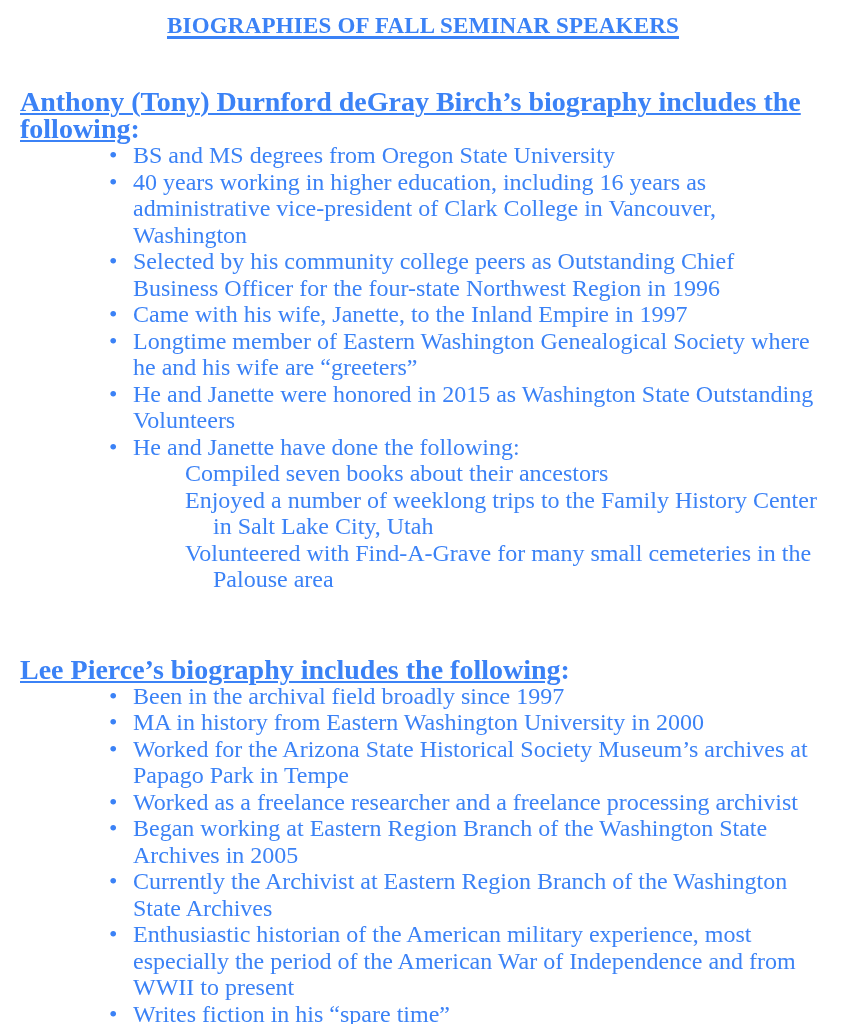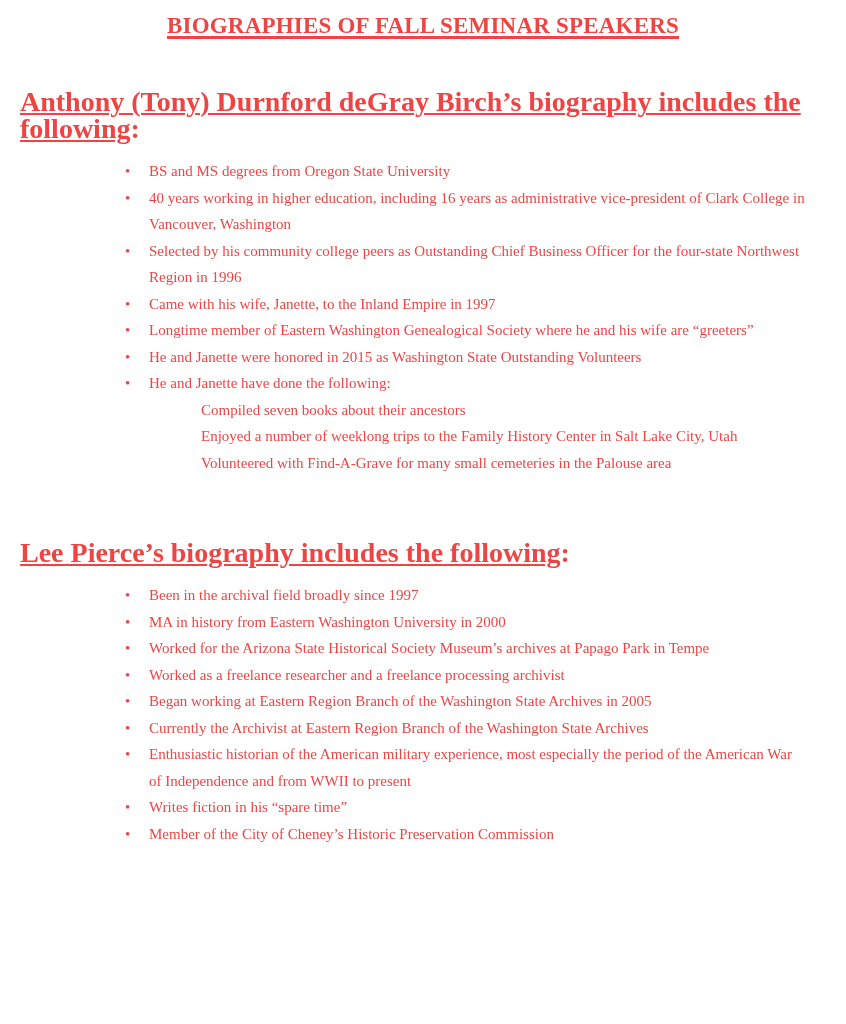--- a/index.html
+++ b/index.html
@@ -6,21 +6,21 @@
     margin: 0;
     padding: 0;
     background: #ffffff;
   }
   .page {
     position: relative;
     width: 846px;
     height: 1024px;
     box-sizing: border-box;
     background: #ffffff;
-    color: #ef4444;
+    color: #3b82f6;
     font-family: "Liberation Serif", "DejaVu Serif", serif;
     padding: 12px 20px 0 20px;
     overflow: hidden;
   }
   .title {
     margin: 0;
     font-size: 23px;
     font-weight: bold;
     text-align: center;
     line-height: 28px;
@@ -38,23 +38,23 @@
   .section-heading .underlined {
     text-decoration: underline;
     text-decoration-thickness: 2px;
     text-underline-offset: 2px;
   }
   .section-2 .section-heading {
     margin-top: 63px;
   }
   .bullets {
     list-style: none;
-    margin: 16px;
+    margin: 0;
     padding: 0;
-    font-size: 15px;
+    font-size: 24px;
     line-height: 26.5px;
   }
   .bullet {
     position: relative;
     padding-left: 113px;
     padding-right: 4px;
   }
   .bullet::before {
     content: "\2022";
     position: absolute;

